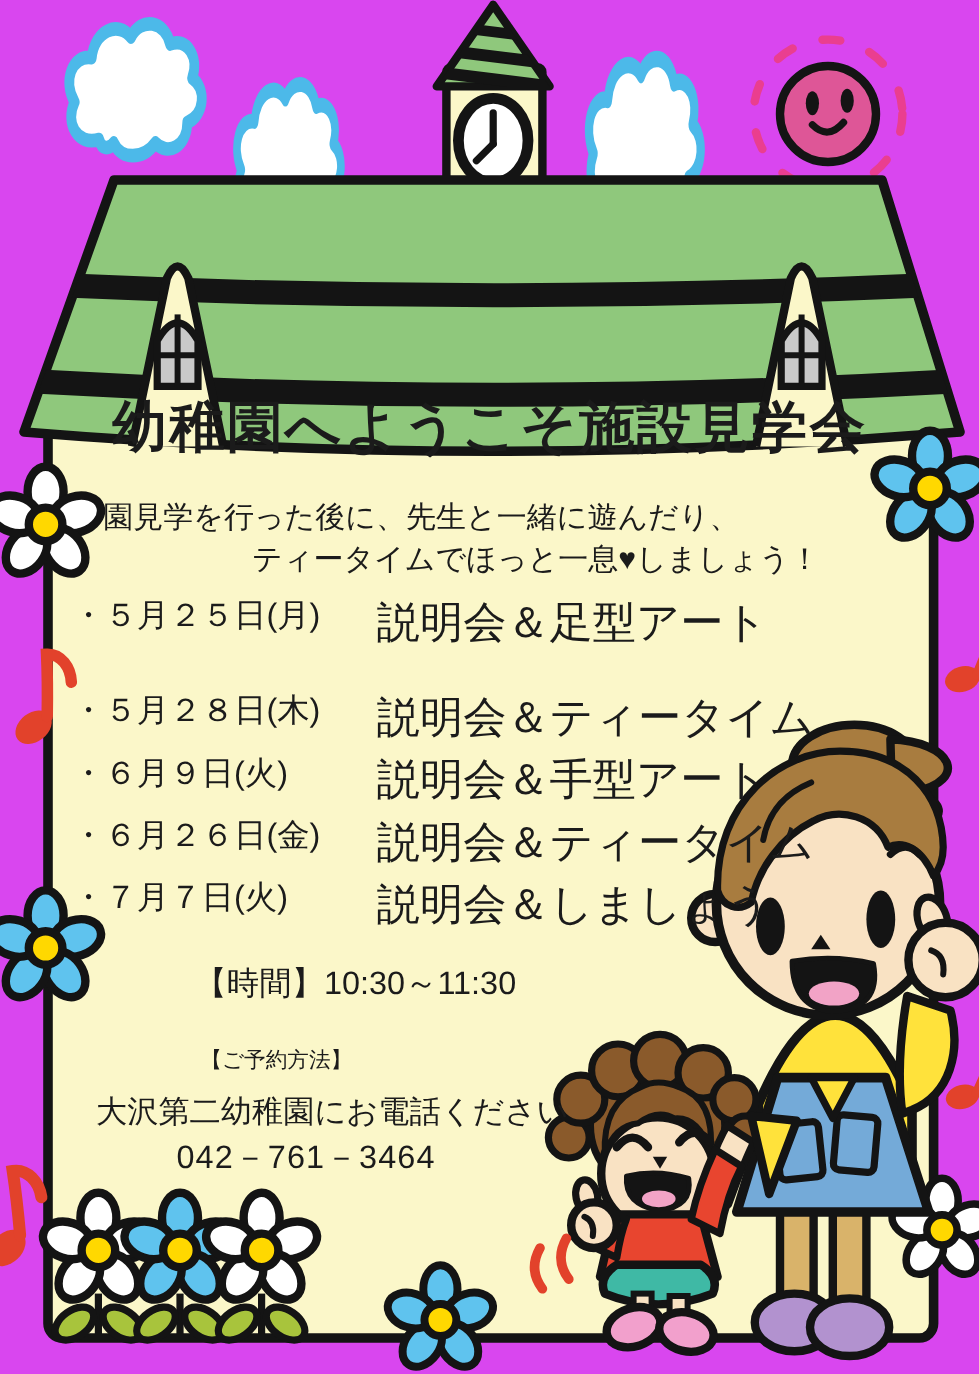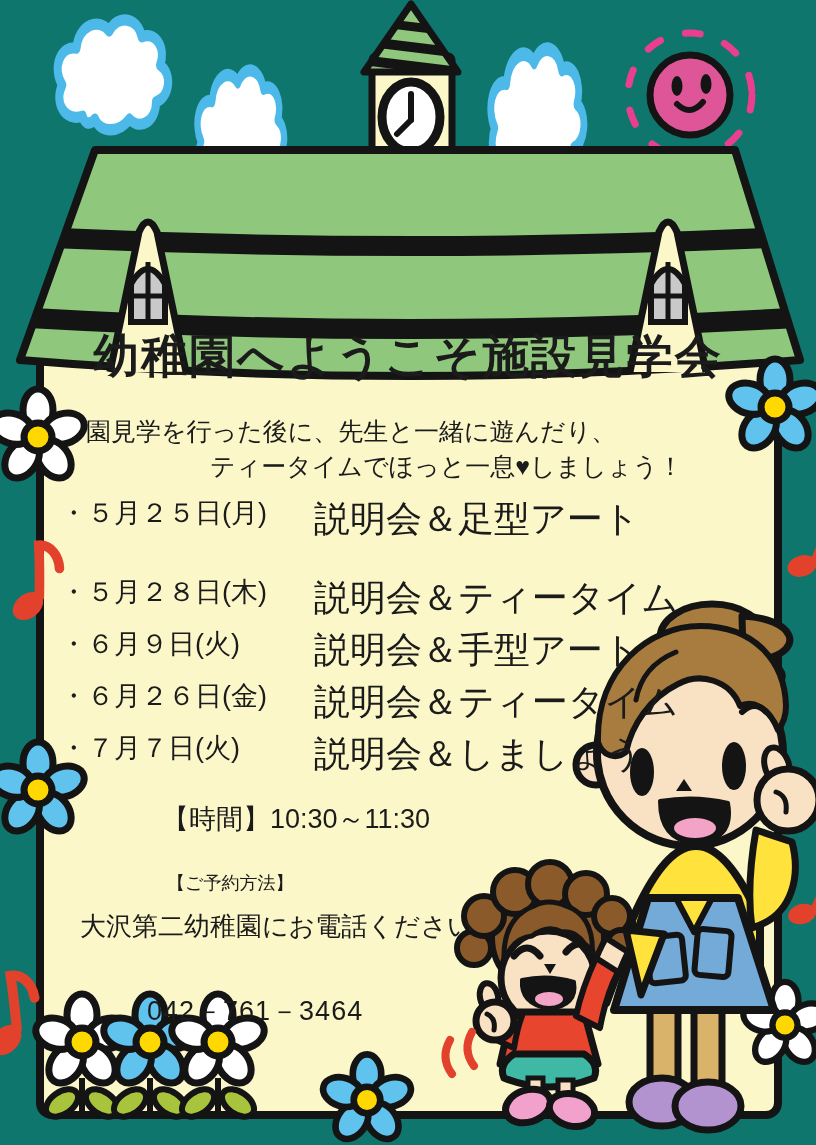--- a/index.html
+++ b/index.html
@@ -1,31 +1,31 @@
 <!DOCTYPE html>
 <html><head>
 <meta charset="utf-8">
 <style>
   html,body{margin:0;padding:0;background:#ffffff;}
   .poster{
-    position:relative;width:816px;height:1145px;overflow:hidden;background:#0f766e;
+    position:relative;width:816px;height:1145px;overflow:hidden;background:#d946ef;
     font-family:"Liberation Sans",sans-serif;color:#1b1b1b;
   }
   .poster svg.scene{position:absolute;left:0;top:0;}
   .txt{position:absolute;white-space:nowrap;line-height:1.15;}
   .title{left:408px;top:330px;transform:translateX(-50%);font-size:46px;font-weight:700;letter-spacing:2px;}
   .sub1{left:86px;top:417px;font-size:25px;font-weight:500;}
   .sub2{left:210px;top:452px;font-size:25px;font-weight:500;}
   .srow{position:absolute;left:0;width:100%;height:34px;}
   .srow .date{position:absolute;left:60px;font-size:27px;font-weight:500;}
   .srow .prog{position:absolute;left:314px;font-size:36px;font-weight:500;}
   .time{left:162px;top:804px;font-size:27px;font-weight:500;}
   .resv-h{left:167px;top:873px;font-size:18px;font-weight:500;}
   .resv-l{left:80px;top:912px;font-size:26px;font-weight:500;}
-  .phone{left:147px;top:996px;font-size:27px;font-weight:500;letter-spacing:1px;}
+  .phone{left:147px;top:949px;font-size:27px;font-weight:500;letter-spacing:1px;}
 </style>
 </head>
 <body>
 
 <div class="poster">
 
 <svg class="scene" width="816" height="1145" viewBox="0 0 816 1145">
   <defs>
     <path id="cloud" d="M30,72 C12,76 2,62 10,50 C0,38 8,22 24,24 C26,8 46,2 56,12 C64,0 84,2 88,16 C102,12 112,24 106,36 C118,42 116,58 102,62 C102,76 86,82 76,74 C66,84 48,84 42,74 C38,78 32,78 30,72 Z"></path>
     <g id="flower">

